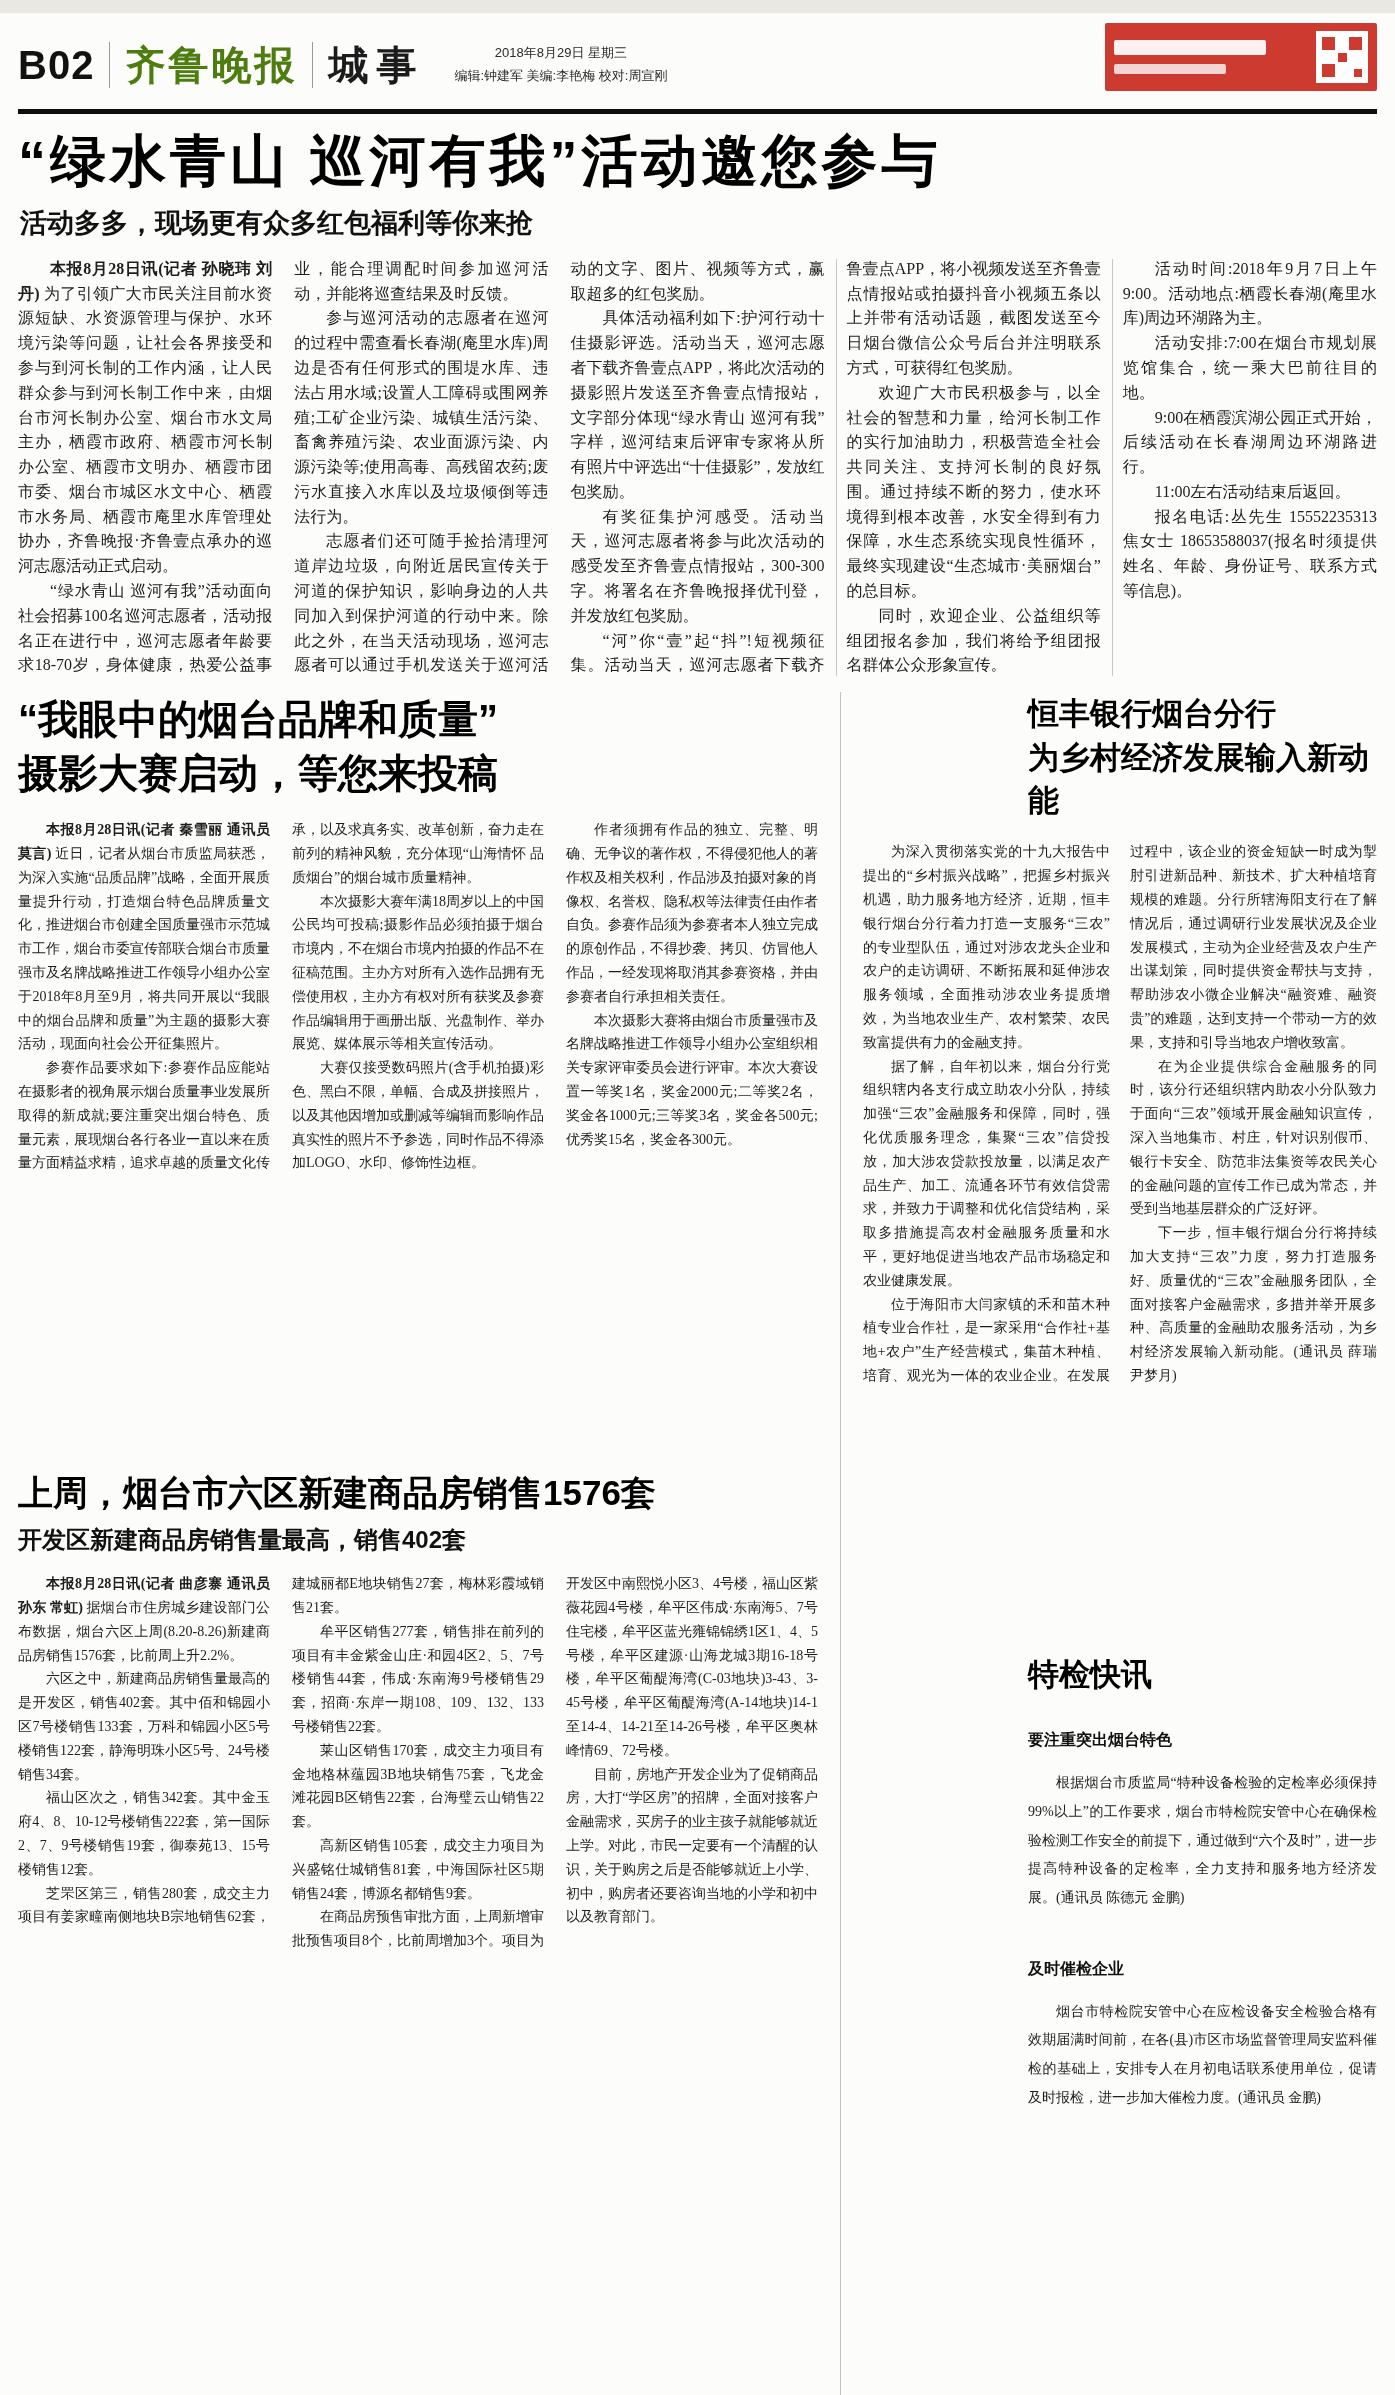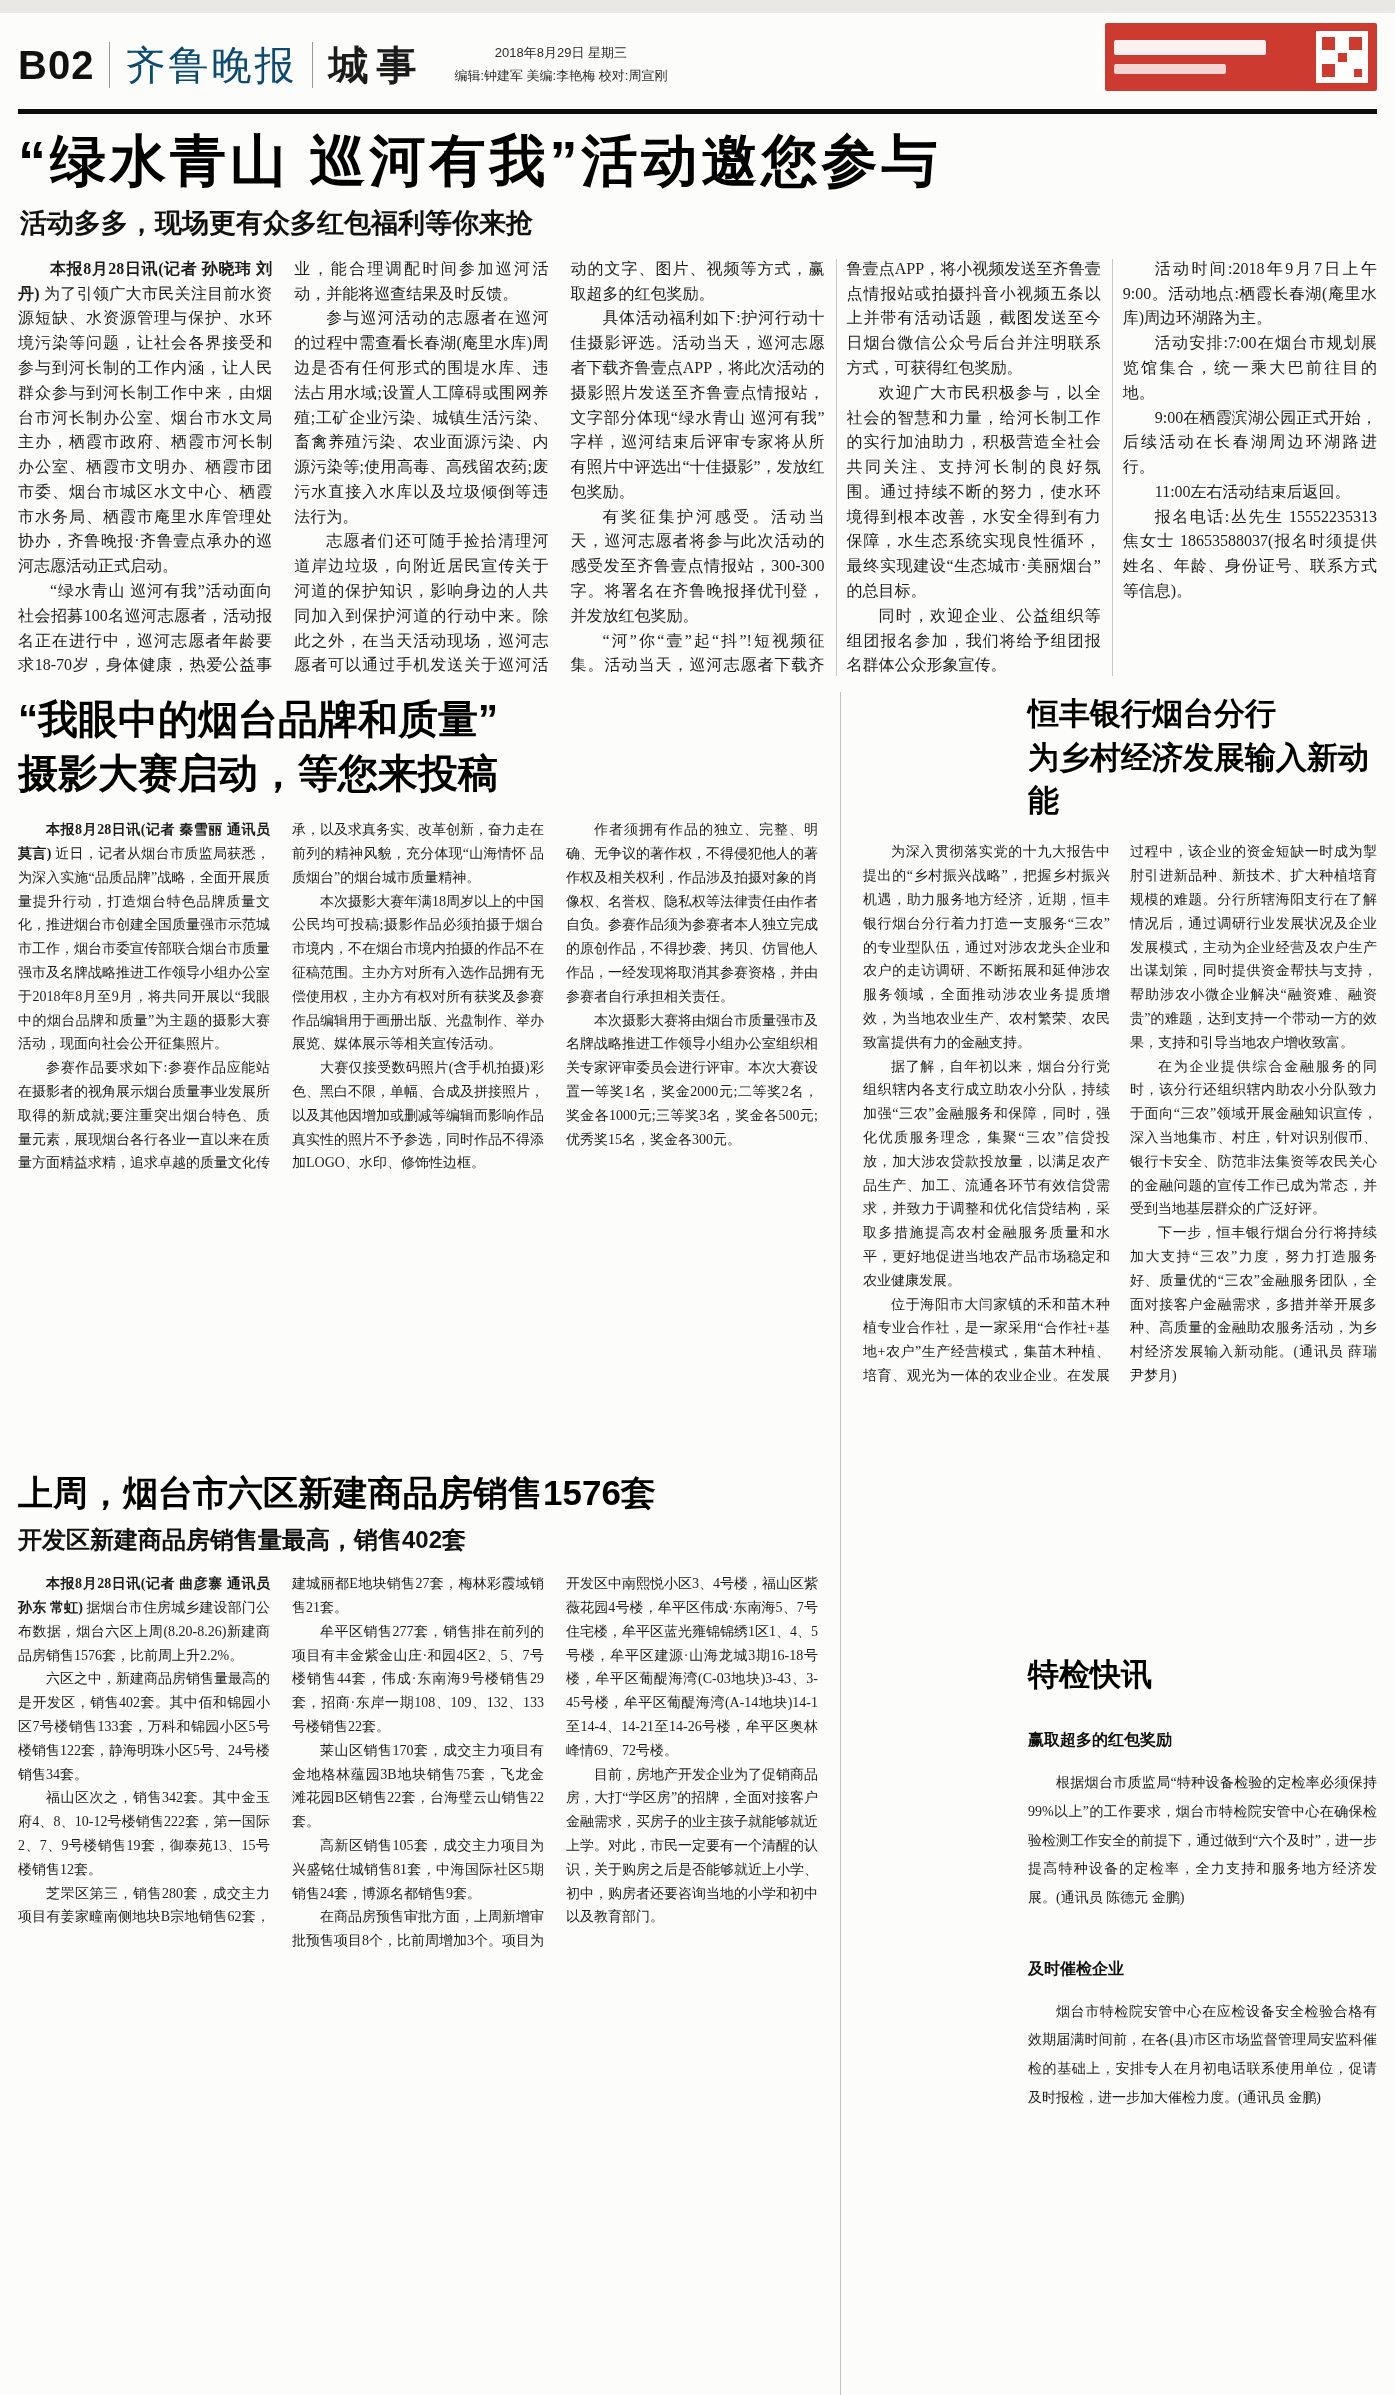--- a/index.html
+++ b/index.html
@@ -9,21 +9,21 @@
     width:1395px; height:2395px; margin:13px auto; position:relative;
     background:#fcfcfa; color:#1b1b1b; overflow:hidden;
     padding:0 18px;
     font-family:"Liberation Serif", serif;
   }
 
   
   .header { height:96px; display:flex; align-items:center; position:relative; padding-top:8px; }
   .page-code { font-family:"Liberation Sans",sans-serif; font-size:40px; font-weight:700; letter-spacing:1px; color:#111; }
   .vdiv { width:1px; height:46px; background:#9a9a9a; margin:0 15px; }
-  .masthead { color:#0c4a6e; font-size:40px; font-weight:400; letter-spacing:3px; font-family:"Liberation Serif",serif; }
+  .masthead { color:#4d7c0f; font-size:40px; font-weight:700; letter-spacing:3px; font-family:"Liberation Serif",serif; }
   .section-name { font-size:40px; font-weight:900; letter-spacing:8px; font-family:"Liberation Sans",sans-serif; }
   .dateblock { margin-left:30px; font-family:"Liberation Sans",sans-serif; font-size:13px; line-height:1.75; color:#2a2a2a;text-align:center; }
   .banner { position:absolute; right:0; top:10px; width:272px; height:68px; background:#cc3a30; border-radius:2px;
             display:flex; align-items:center; padding:0 9px; }
   .banner-lines { display:flex; flex-direction:column; gap:9px; }
   .banner-lines span { display:block; height:15px; width:152px; background:rgba(255,255,255,.93); border-radius:2px; }
   .banner-lines span:last-child { width:112px; height:10px; opacity:.85; }
   .qr { width:52px; height:52px; background:#fff; margin-left:auto; position:relative; }
   .qr::before { content:""; position:absolute; inset:6px;
     background:
@@ -177,21 +177,21 @@
             <p>为深入贯彻落实党的十九大报告中提出的“乡村振兴战略”，把握乡村振兴机遇，助力服务地方经济，近期，恒丰银行烟台分行着力打造一支服务“三农”的专业型队伍，通过对涉农龙头企业和农户的走访调研、不断拓展和延伸涉农服务领域，全面推动涉农业务提质增效，为当地农业生产、农村繁荣、农民致富提供有力的金融支持。</p>
             <p>据了解，自年初以来，烟台分行党组织辖内各支行成立助农小分队，持续加强“三农”金融服务和保障，同时，强化优质服务理念，集聚“三农”信贷投放，加大涉农贷款投放量，以满足农产品生产、加工、流通各环节有效信贷需求，并致力于调整和优化信贷结构，采取多措施提高农村金融服务质量和水平，更好地促进当地农产品市场稳定和农业健康发展。</p>
             <p>位于海阳市大闫家镇的禾和苗木种植专业合作社，是一家采用“合作社+基地+农户”生产经营模式，集苗木种植、培育、观光为一体的农业企业。在发展过程中，该企业的资金短缺一时成为掣肘引进新品种、新技术、扩大种植培育规模的难题。分行所辖海阳支行在了解情况后，通过调研行业发展状况及企业发展模式，主动为企业经营及农户生产出谋划策，同时提供资金帮扶与支持，帮助涉农小微企业解决“融资难、融资贵”的难题，达到支持一个带动一方的效果，支持和引导当地农户增收致富。</p>
             <p>在为企业提供综合金融服务的同时，该分行还组织辖内助农小分队致力于面向“三农”领域开展金融知识宣传，深入当地集市、村庄，针对识别假币、银行卡安全、防范非法集资等农民关心的金融问题的宣传工作已成为常态，并受到当地基层群众的广泛好评。</p>
             <p>下一步，恒丰银行烟台分行将持续加大支持“三农”力度，努力打造服务好、质量优的“三农”金融服务团队，全面对接客户金融需求，多措并举开展多种、高质量的金融助农服务活动，为乡村经济发展输入新动能。(通讯员 薛瑞 尹梦月)</p>
           </div>
       </section>
 
       <section class="art-inspection">
         <h2>特检快讯</h2>
-        <h4>赢取超多的红包奖励</h4>
+        <h4>要注重突出烟台特色</h4>
         <p class="insp-p">根据烟台市质监局“特种设备检验的定检率必须保持99%以上”的工作要求，烟台市特检院安管中心在确保检验检测工作安全的前提下，通过做到“六个及时”，进一步提高特种设备的定检率，全力支持和服务地方经济发展。(通讯员 陈德元 金鹏)</p>
         <h4>及时催检企业</h4>
         <p class="insp-p">烟台市特检院安管中心在应检设备安全检验合格有效期届满时间前，在各(县)市区市场监督管理局安监科催检的基础上，安排专人在月初电话联系使用单位，促请及时报检，进一步加大催检力度。(通讯员 金鹏)</p>
       </section>
 
     </div>
   </div>
 
 </div>
 

